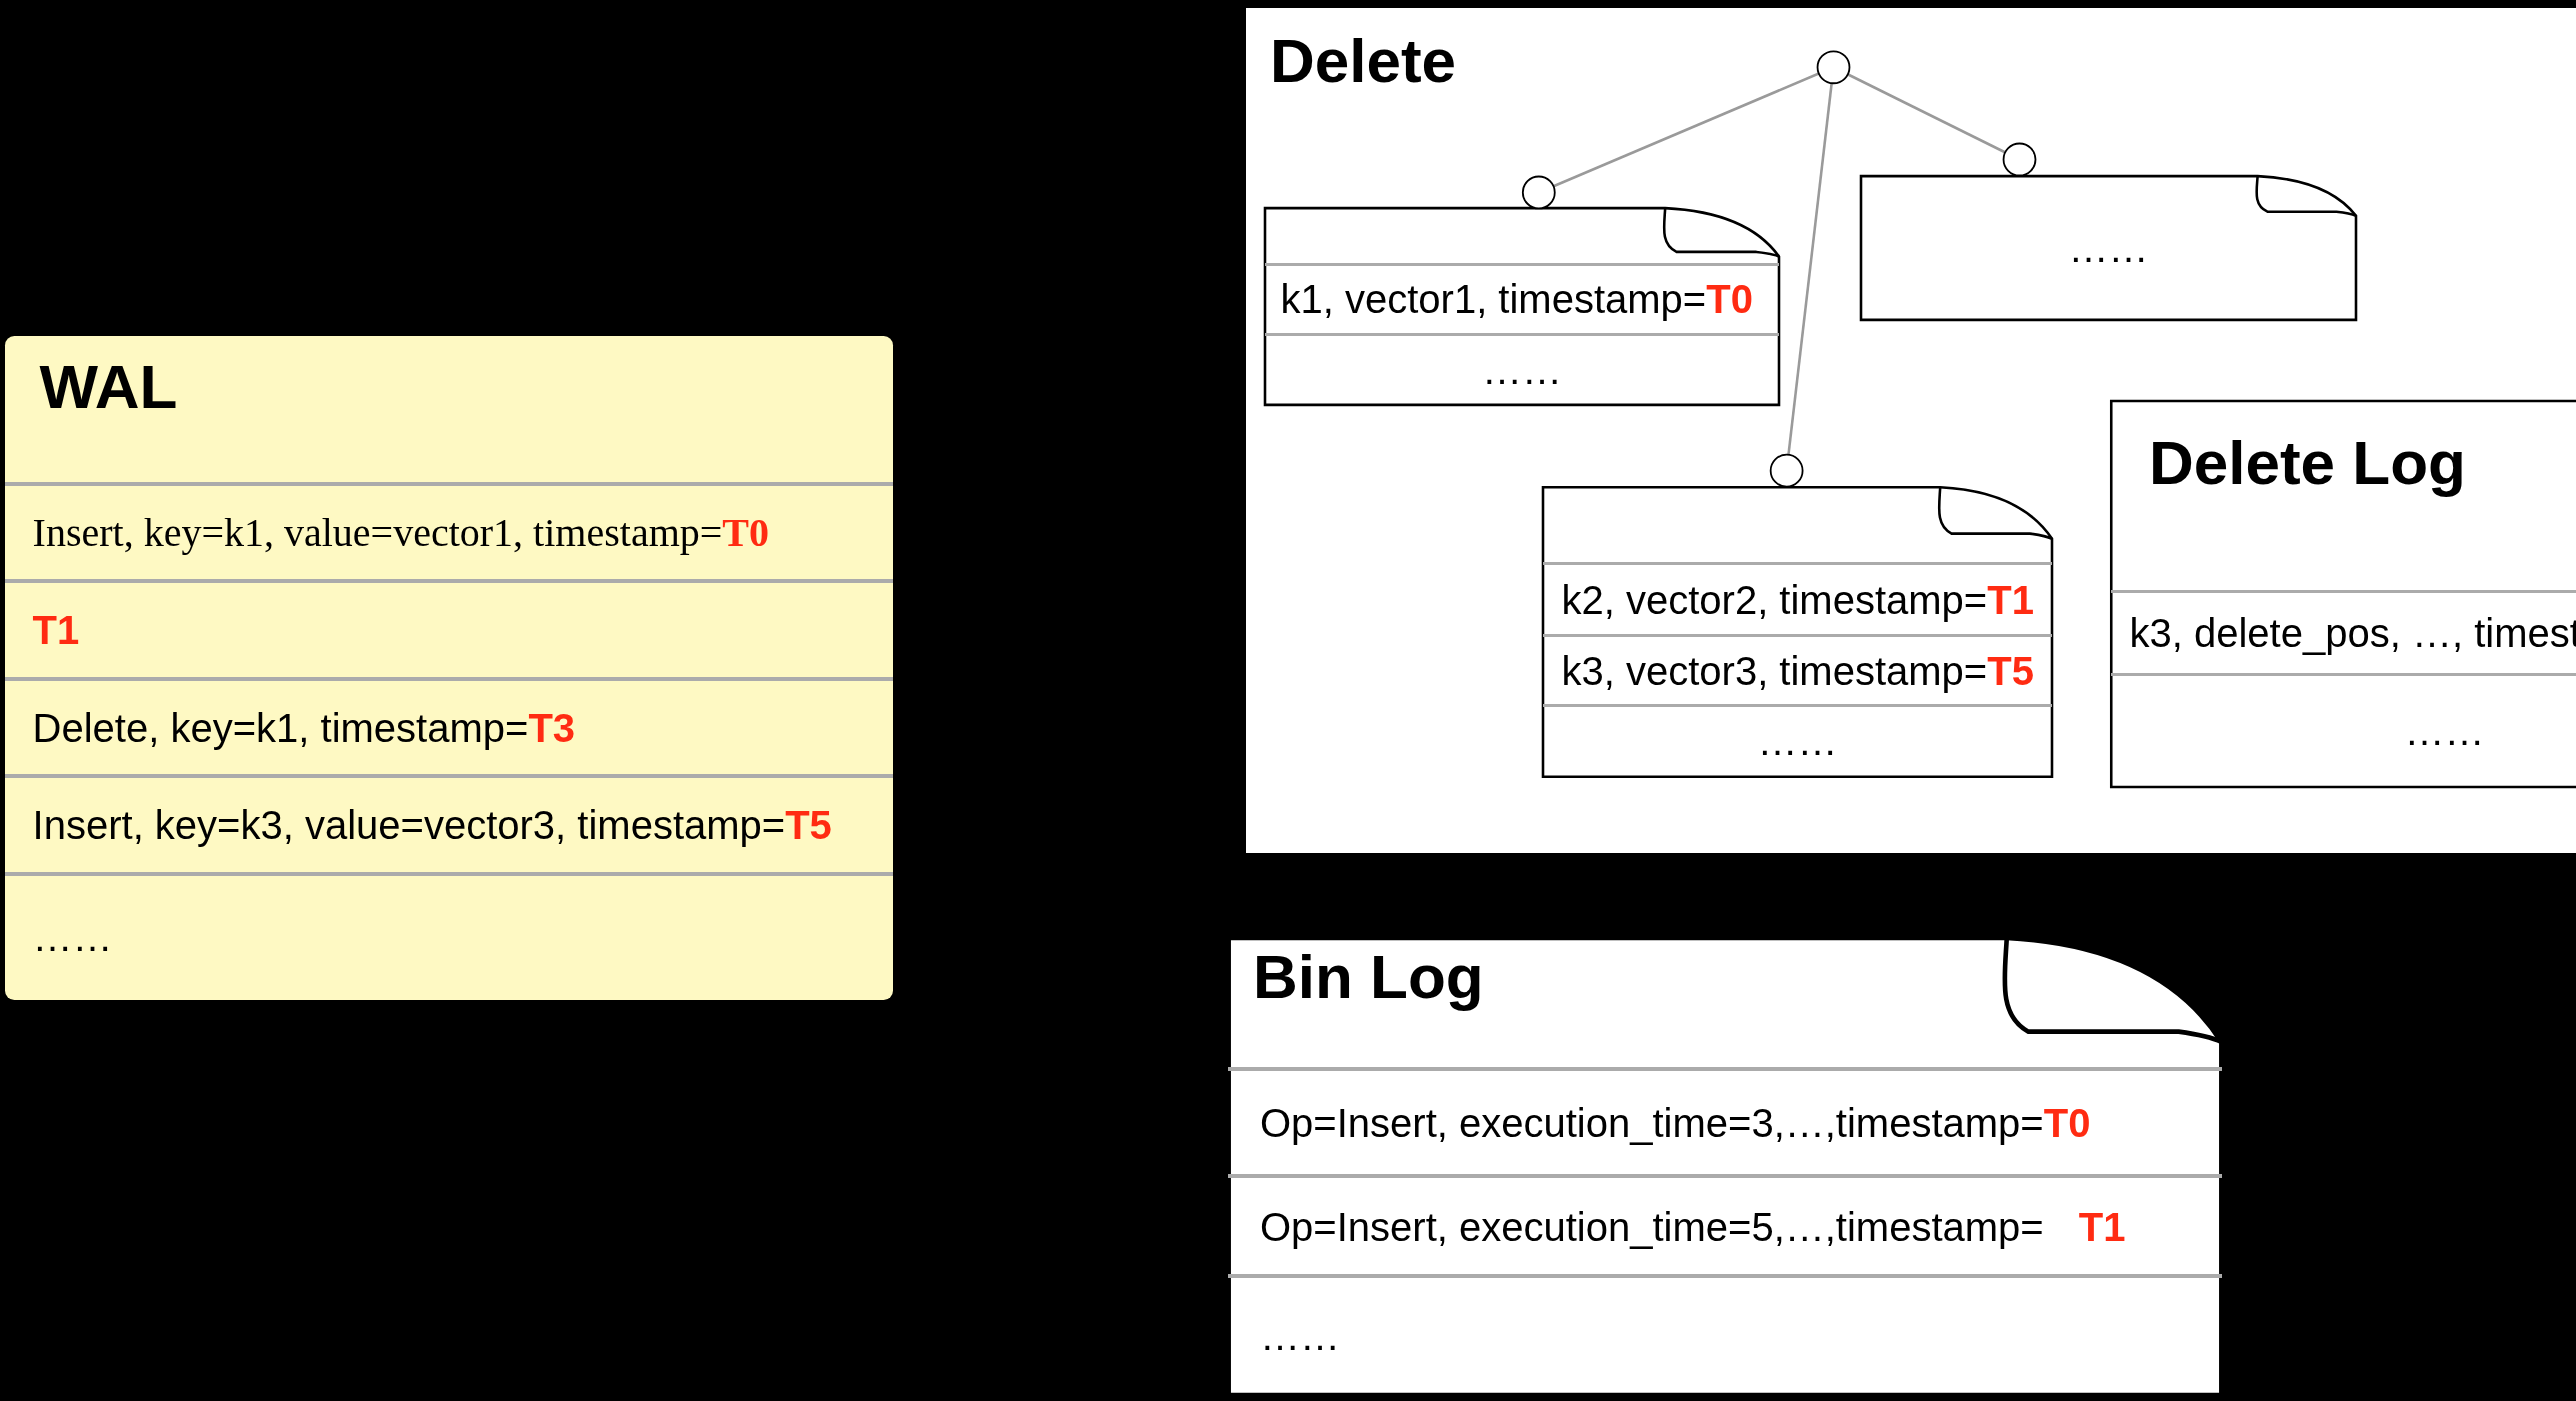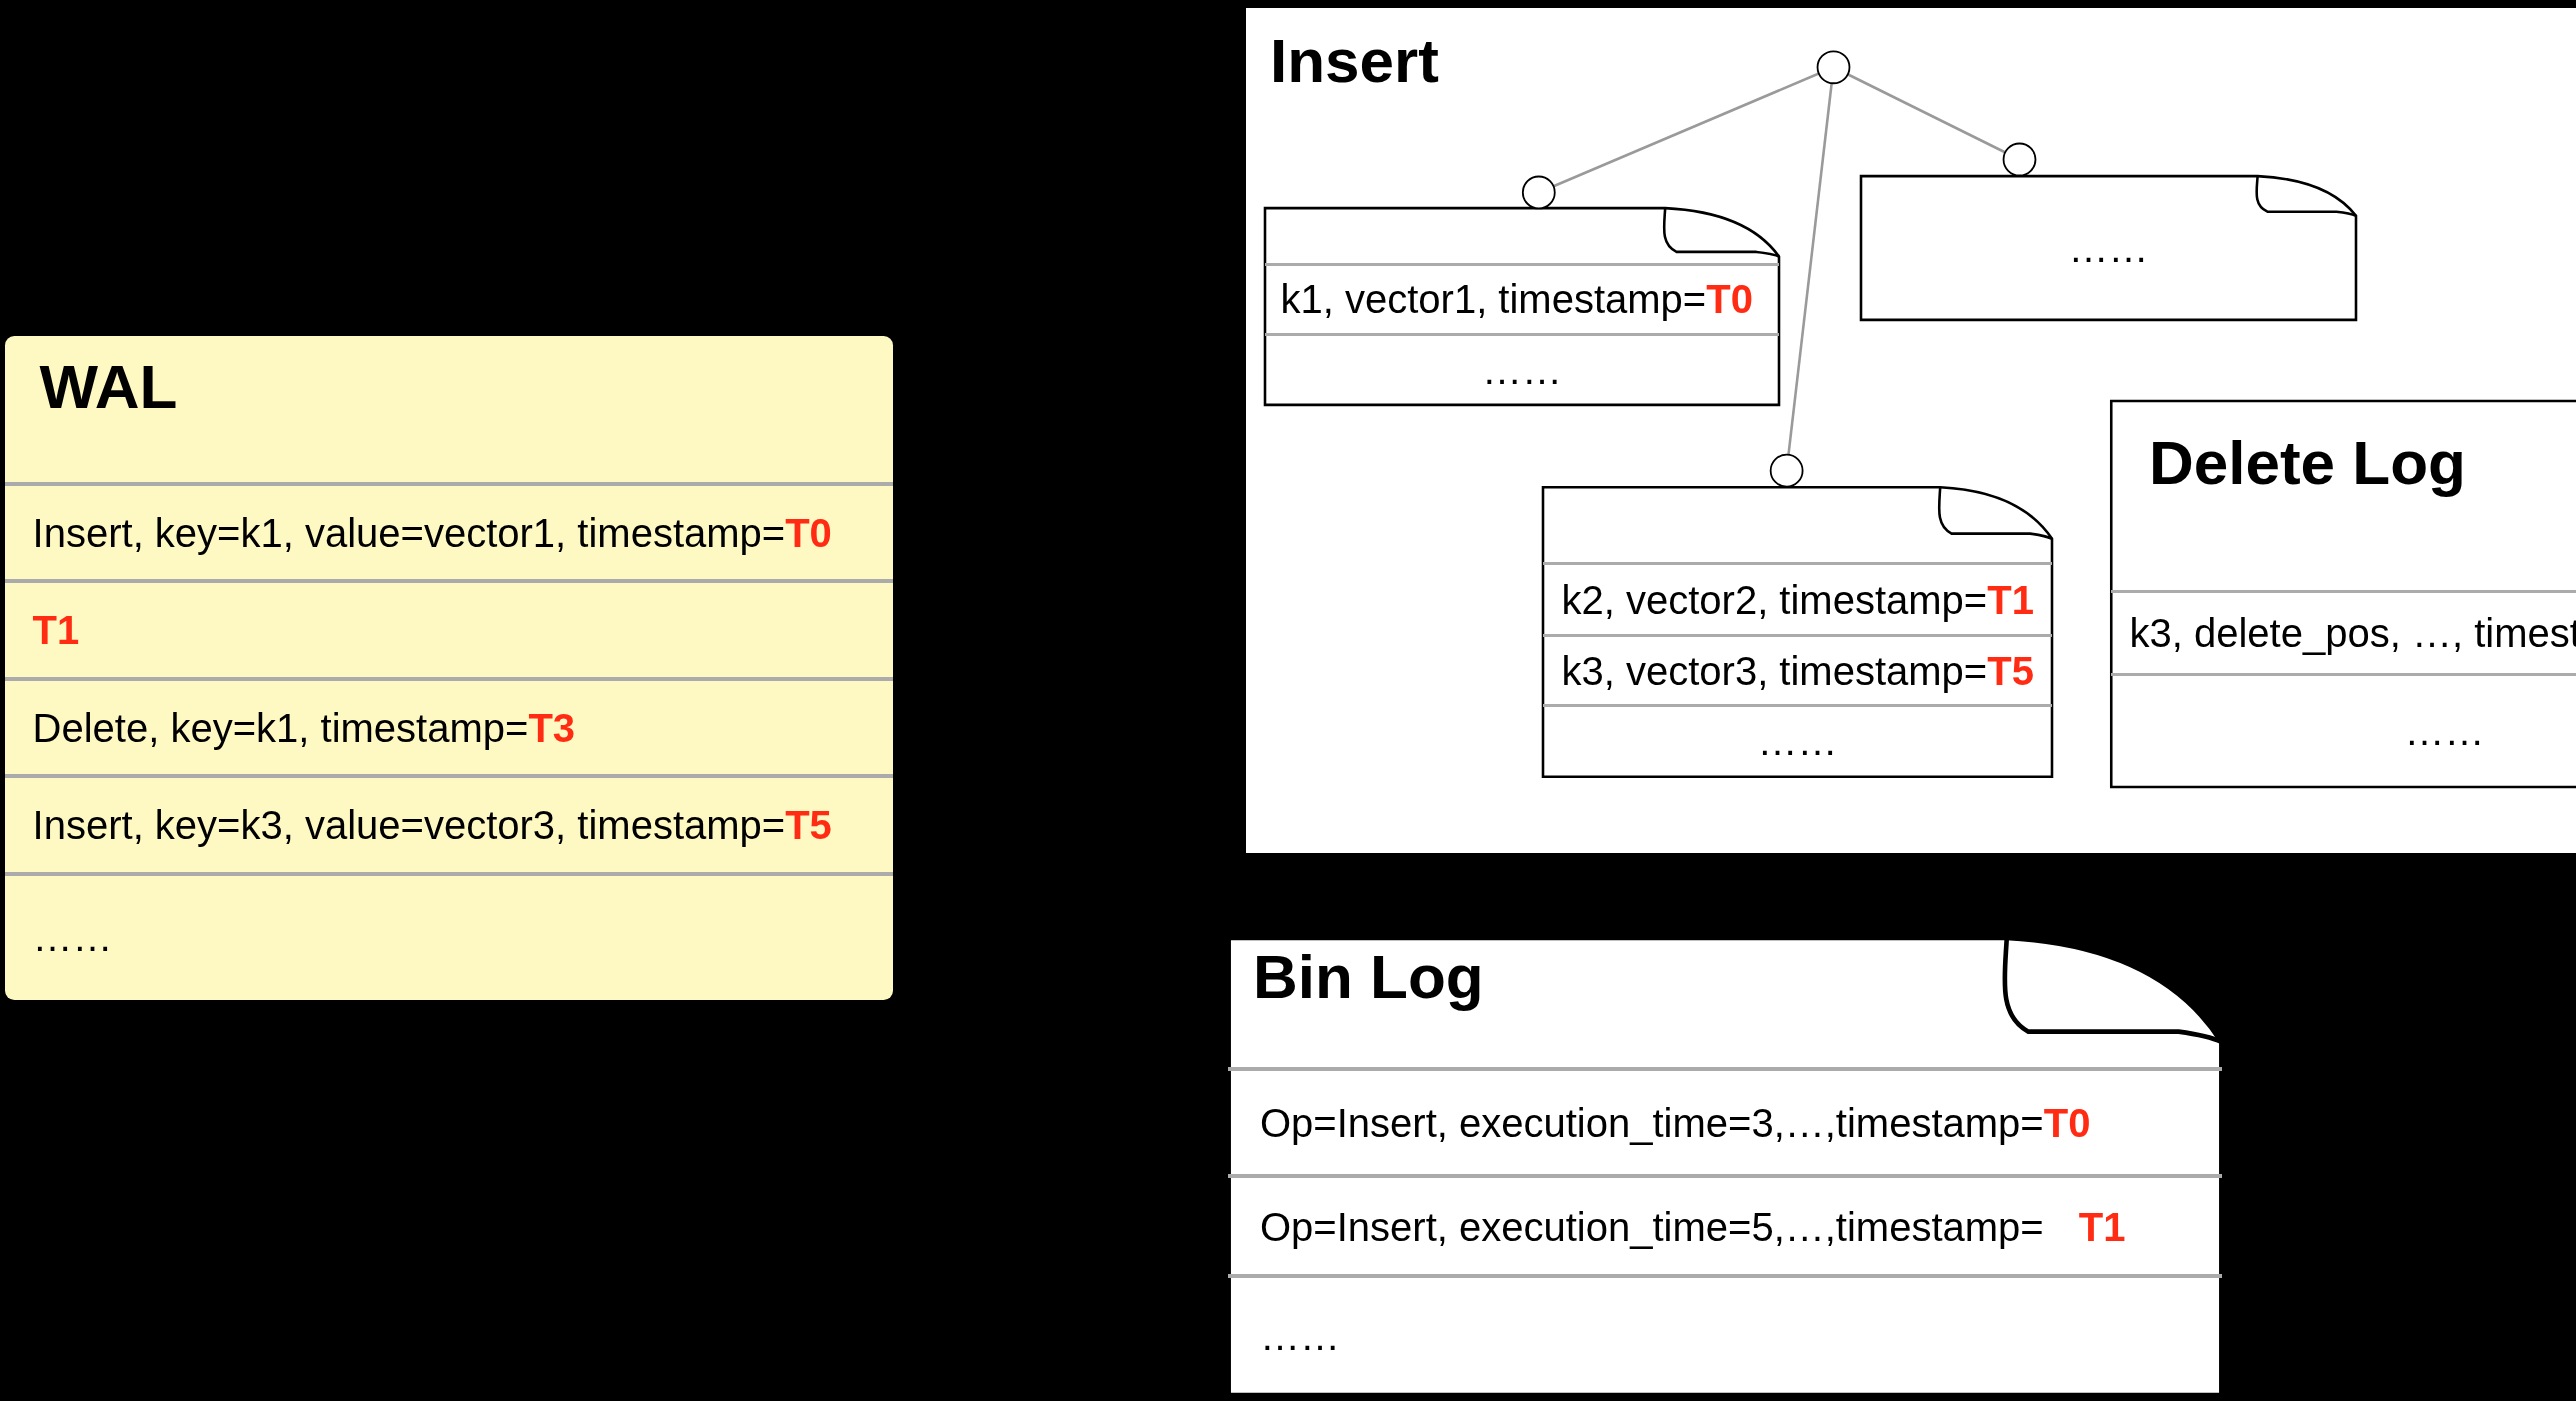--- a/index.html
+++ b/index.html
@@ -40,39 +40,39 @@
 
   <div class="wal">
     <div class="panel-title" style="left:35px;top:17px;">WAL</div>
 
     <div class="sep" style="top:146px;"></div>
     <div class="sep" style="top:243px;"></div>
     <div class="sep" style="top:341px;"></div>
     <div class="sep" style="top:438px;"></div>
     <div class="sep" style="top:536px;"></div>
 
-    <div class="row" style="top:148px;height:97px;padding-left:28px;">
+    <div class="row" style="top:148px;height:97px;padding-left:28px;font-family:Liberation Serif, serif;">
       <span class="t">Insert, key=k1, value=vector1, timestamp=</span><span class="ts">T0</span>
     </div>
     <div class="row" style="top:245px;height:98px;padding-left:28px;">
       <span class="ts">T1</span>
     </div>
     <div class="row" style="top:343px;height:97px;padding-left:28px;">
       <span class="t">Delete, key=k1, timestamp=</span><span class="ts">T3</span>
     </div>
     <div class="row" style="top:440px;height:97px;padding-left:28px;">
       <span class="t">Insert, key=k3, value=vector3, timestamp=</span><span class="ts">T5</span>
     </div>
     <div class="row" style="top:538px;height:126px;padding-left:28px;">
       <span class="t">……</span><span class="ts"></span>
     </div>
   </div>
 
   <div class="index-panel">
-    <div class="panel-title" style="left:24px;top:19px;">Insert</div>
+    <div class="panel-title" style="left:24px;top:19px;">Delete</div>
 
     <div class="doc" style="left:19px;top:200px;width:514px;height:225px;">
       <svg width="514" height="197" viewBox="0 0 998 382">
         <path d="M 0 0 L 777 0 C 899 6 963 45 998 94 L 998 382 L 0 382 Z" fill="#ffffff" stroke="#000000" stroke-width="5"></path>
         <path d="M 777 0 C 775 36 768 70 799 85 L 954 85 Q 985 88 998 94" fill="none" stroke="#000000" stroke-width="5"></path>
       </svg>
       <div class="content">
         <div class="sep" style="top:55px;"></div>
         <div class="sep" style="top:125px;"></div>
         <div class="row" style="top:56px;height:71px;padding-left:15.5px;">

